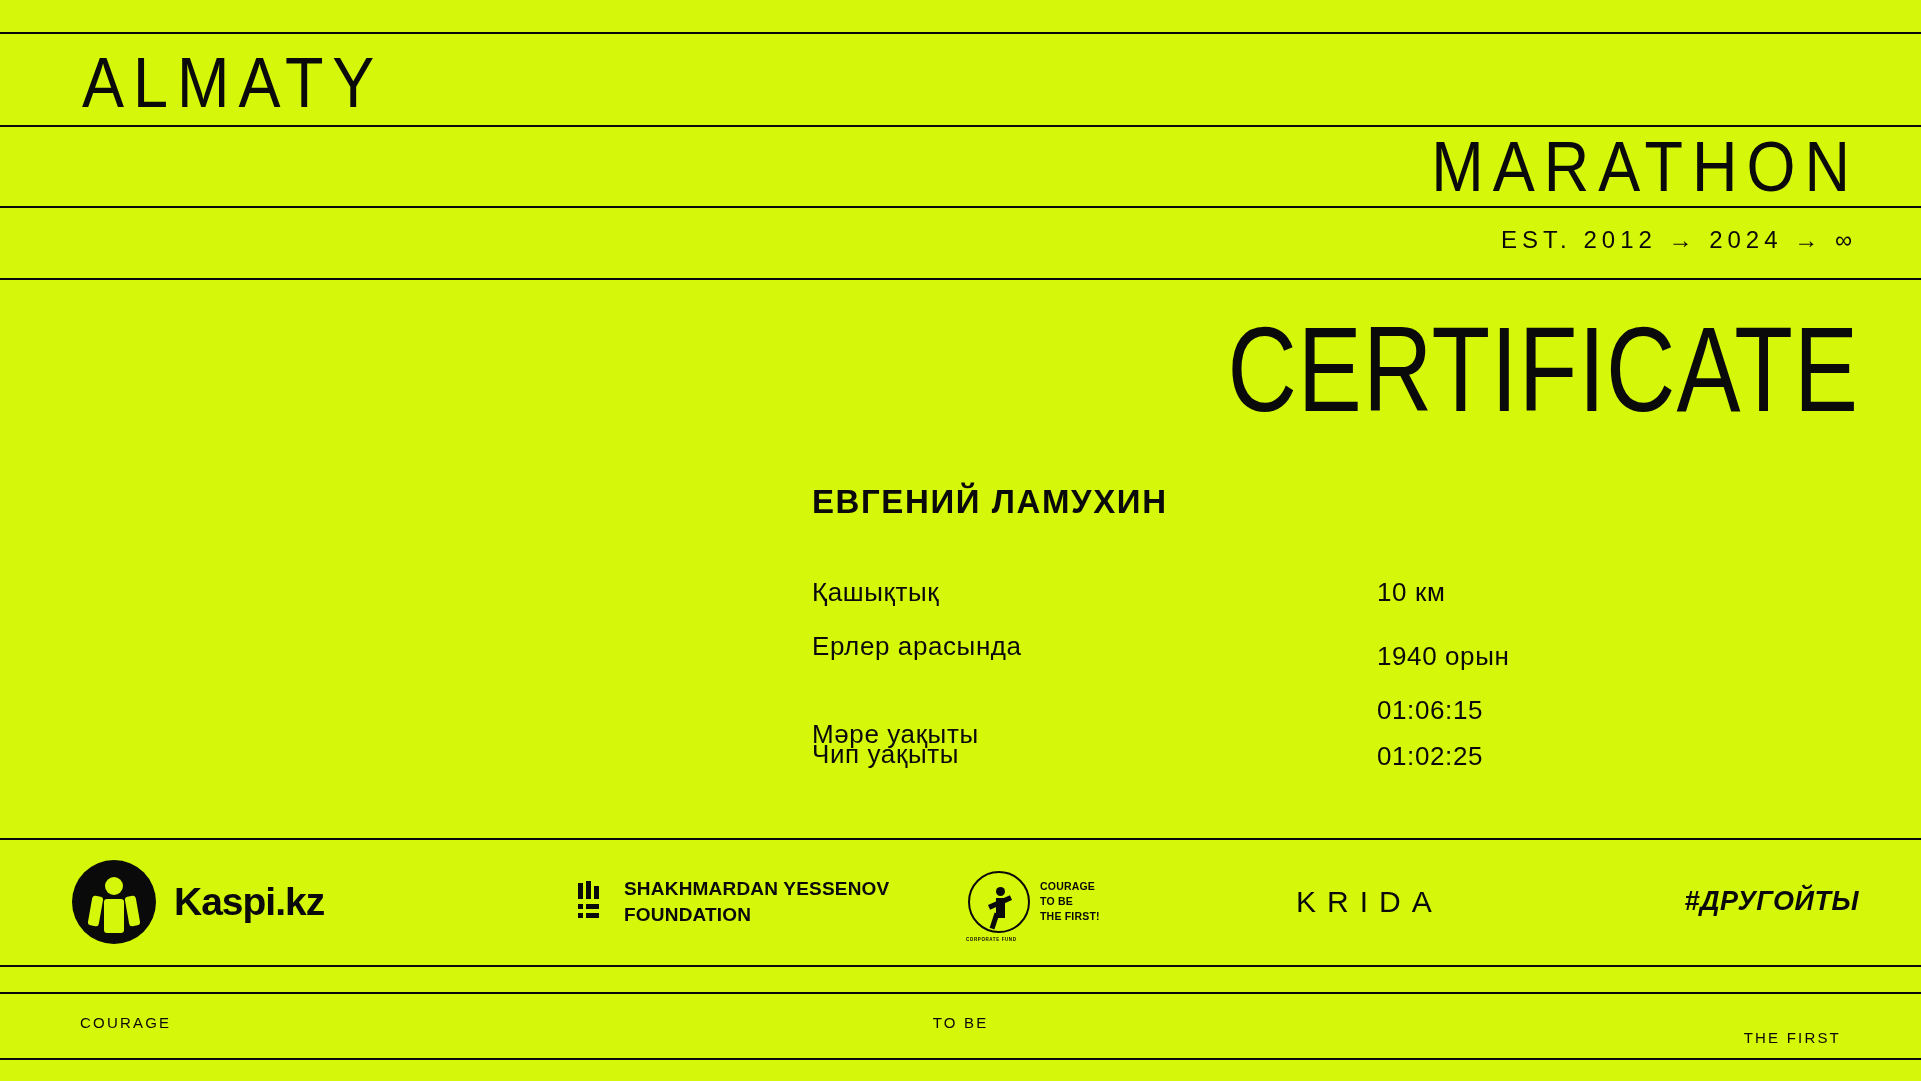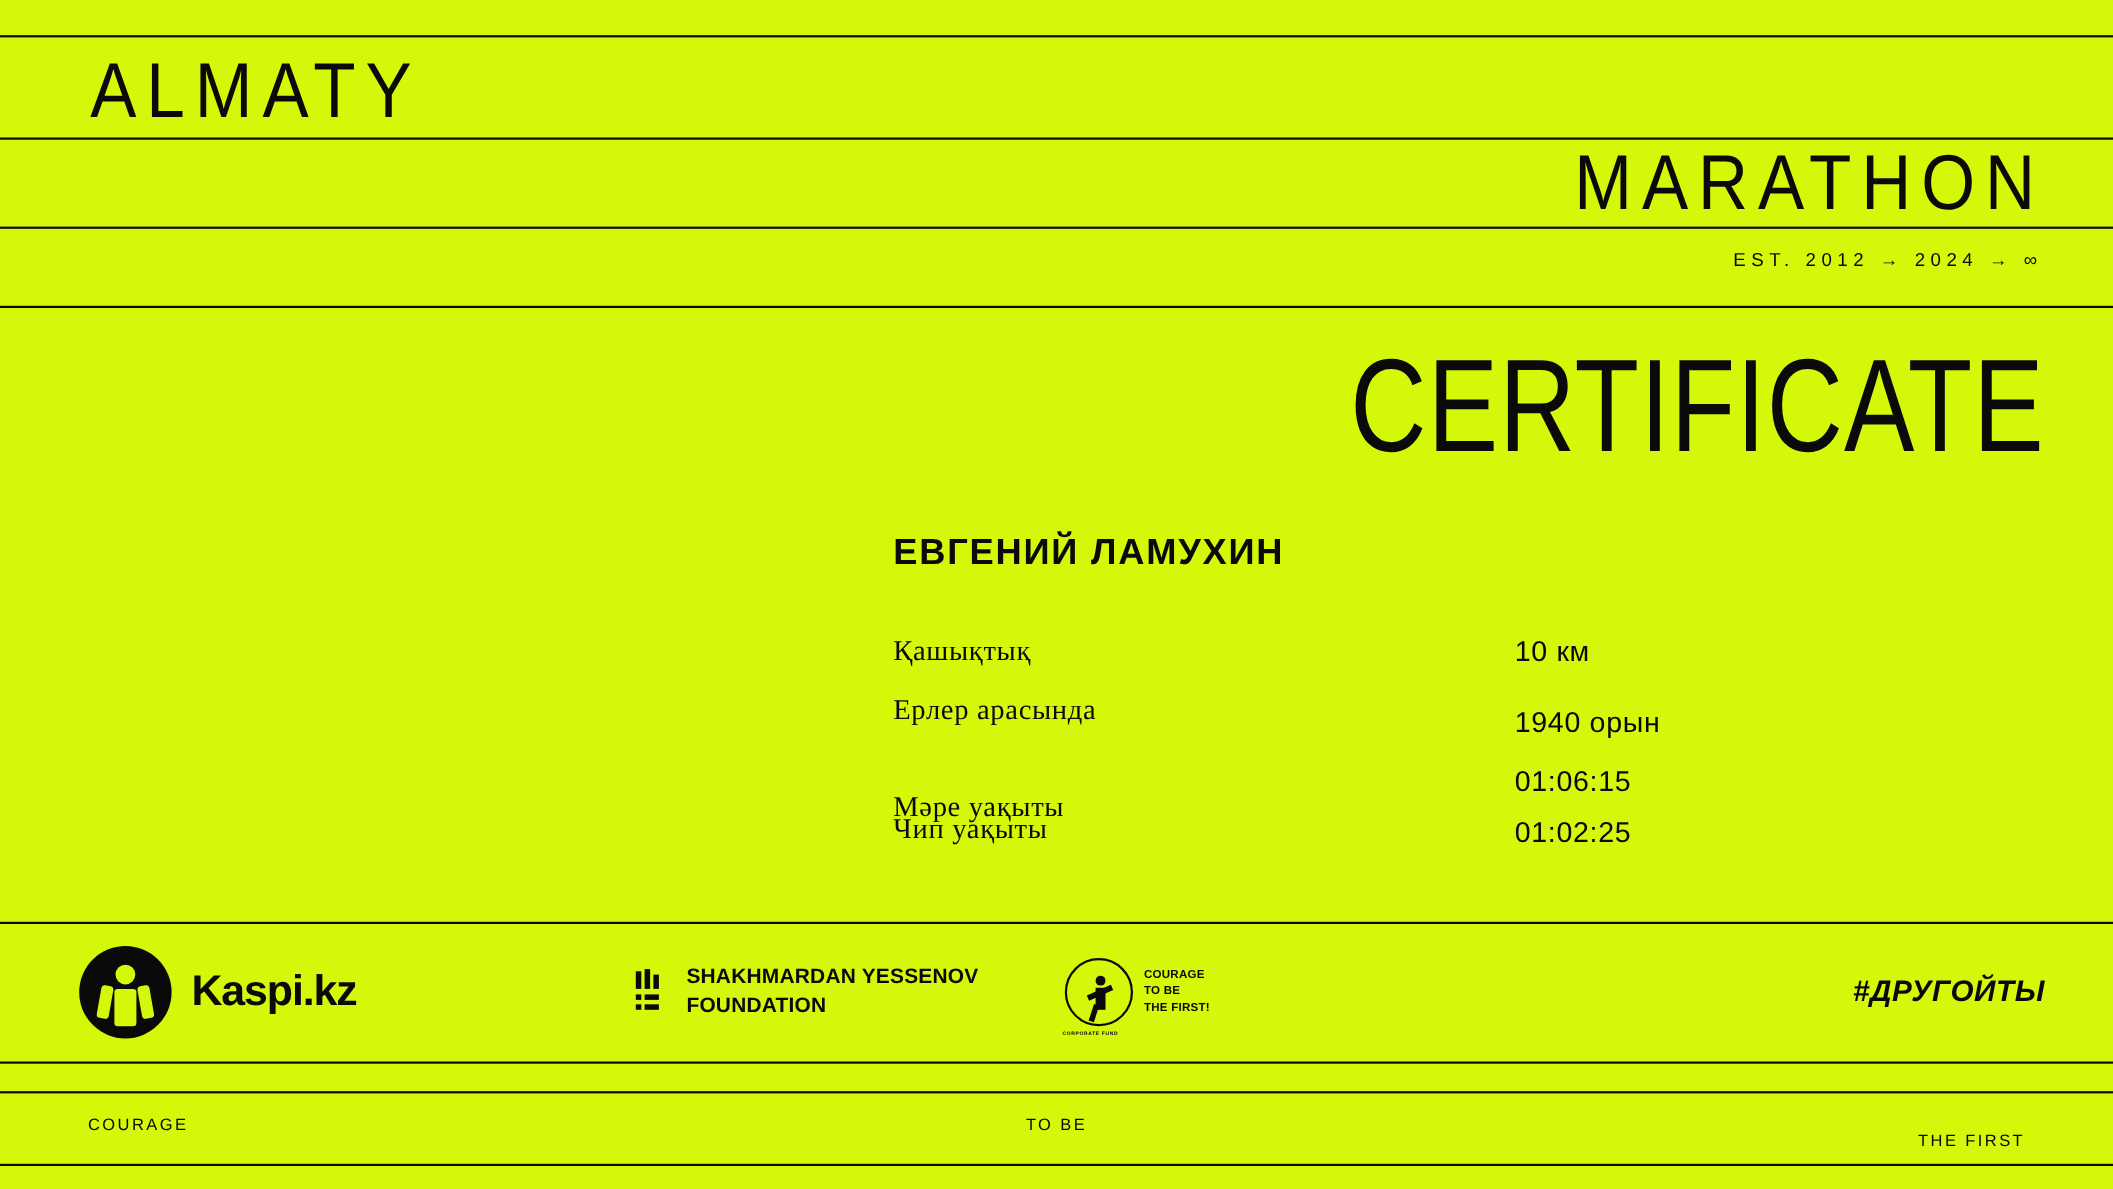--- a/index.html
+++ b/index.html
@@ -64,21 +64,21 @@
     font-weight: 400;
     letter-spacing: 9px;
     line-height: 1;
     transform: scaleY(1.12);
     transform-origin: right top;
   }
   .brand-est {
     position: absolute;
     right: 64px;
     top: 228px;
-    font-size: 17px;
+    font-size: 24px;
     font-weight: 400;
     letter-spacing: 5px;
     line-height: 1;
   }
 
   
   .cert-title {
     position: absolute;
     right: 62px;
     top: 310px;
@@ -112,21 +112,20 @@
     position: relative;
     height: 52px;
   }
   .result-label {
     position: absolute;
     left: 0;
     font-size: 26px;
     font-weight: 400;
     letter-spacing: 0.6px;
     line-height: 1;
-    font-family: Liberation Serif, serif;
   }
   .result-value {
     position: absolute;
     left: 565px;
     font-size: 26px;
     font-weight: 400;
     letter-spacing: 0.6px;
     line-height: 1;
   }
   .result-row:nth-child(1) .result-label { top: 4px; }
@@ -399,20 +398,23 @@
         <span class="seal-fig-leg"></span>
         <span class="fund-seal-caption">CORPORATE FUND</span>
       </div>
       <div class="fund-text">
         <div>COURAGE</div>
         <div>TO BE</div>
         <div>THE FIRST!</div>
       </div>
     </div>
 
+    <div class="sponsor sponsor-krida">
+      <div class="krida-word">KRIDA</div>
+    </div>
 
     <div class="sponsor sponsor-drug">
       <div class="drug-word">#ДРУГОЙТЫ</div>
     </div>
 
   </div>
 
   <div class="footer">
     <span class="footer-left">COURAGE</span>
     <span class="footer-center">TO BE</span>

